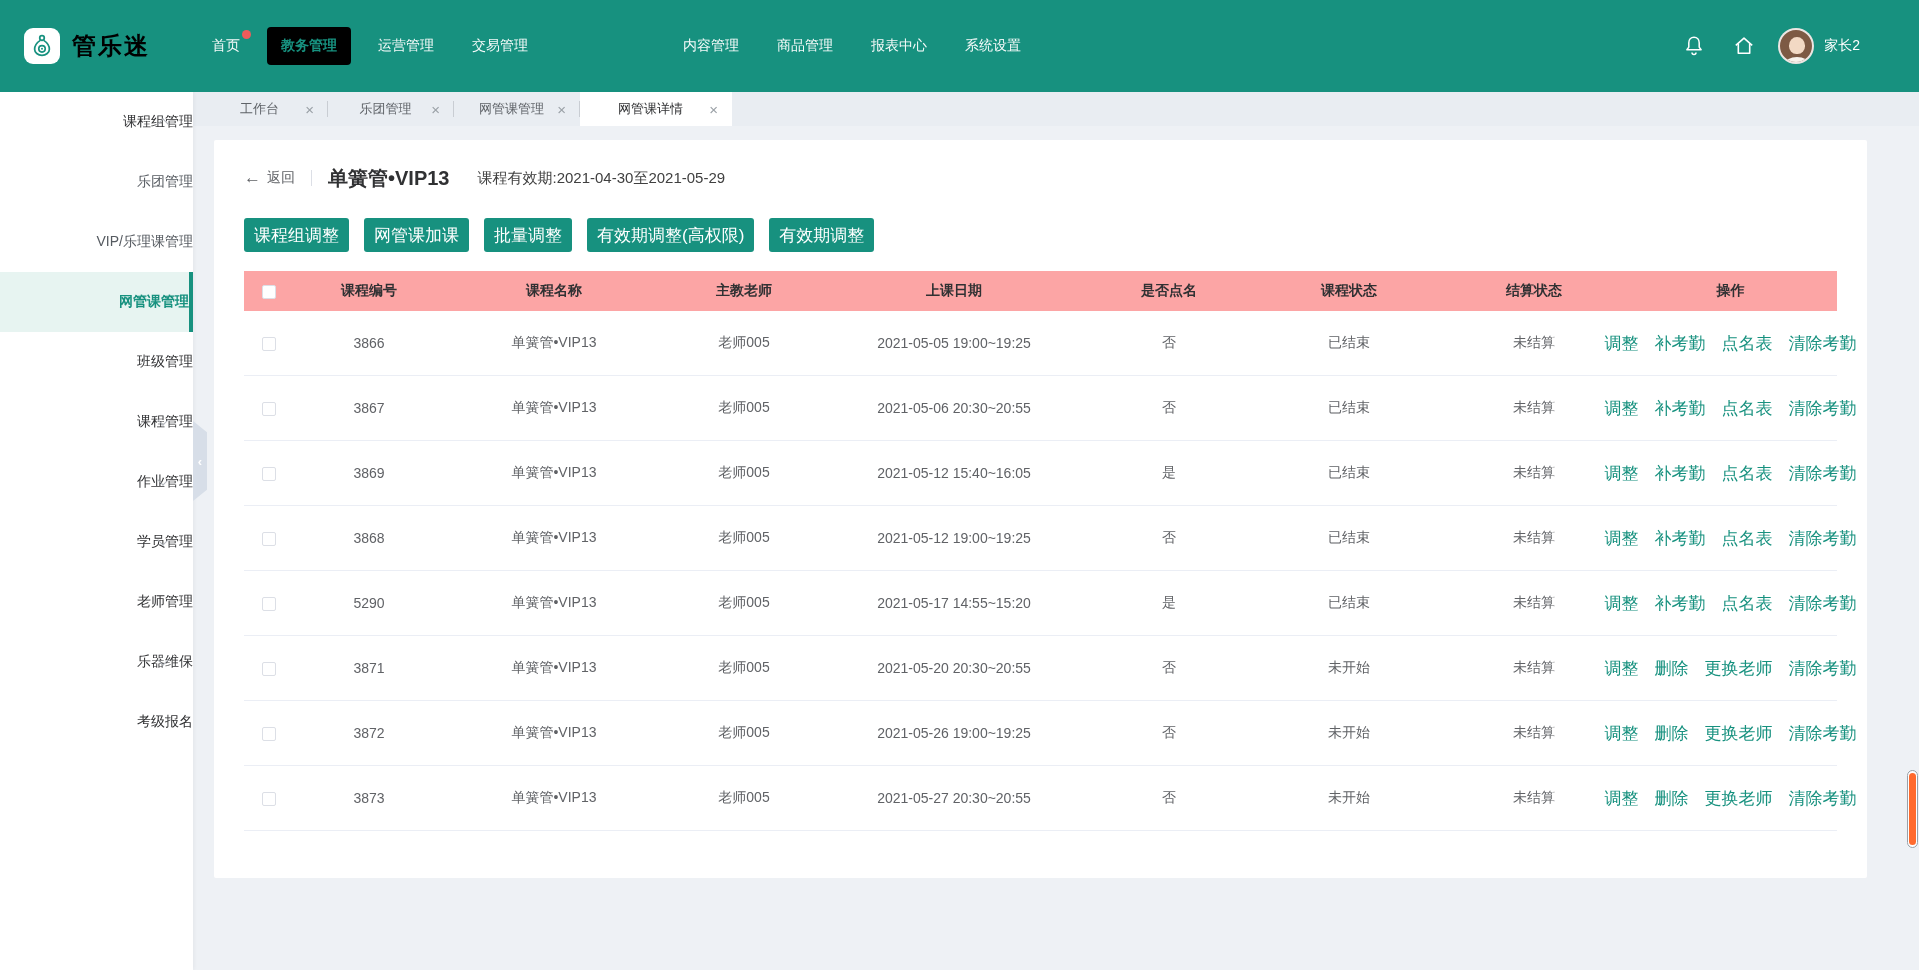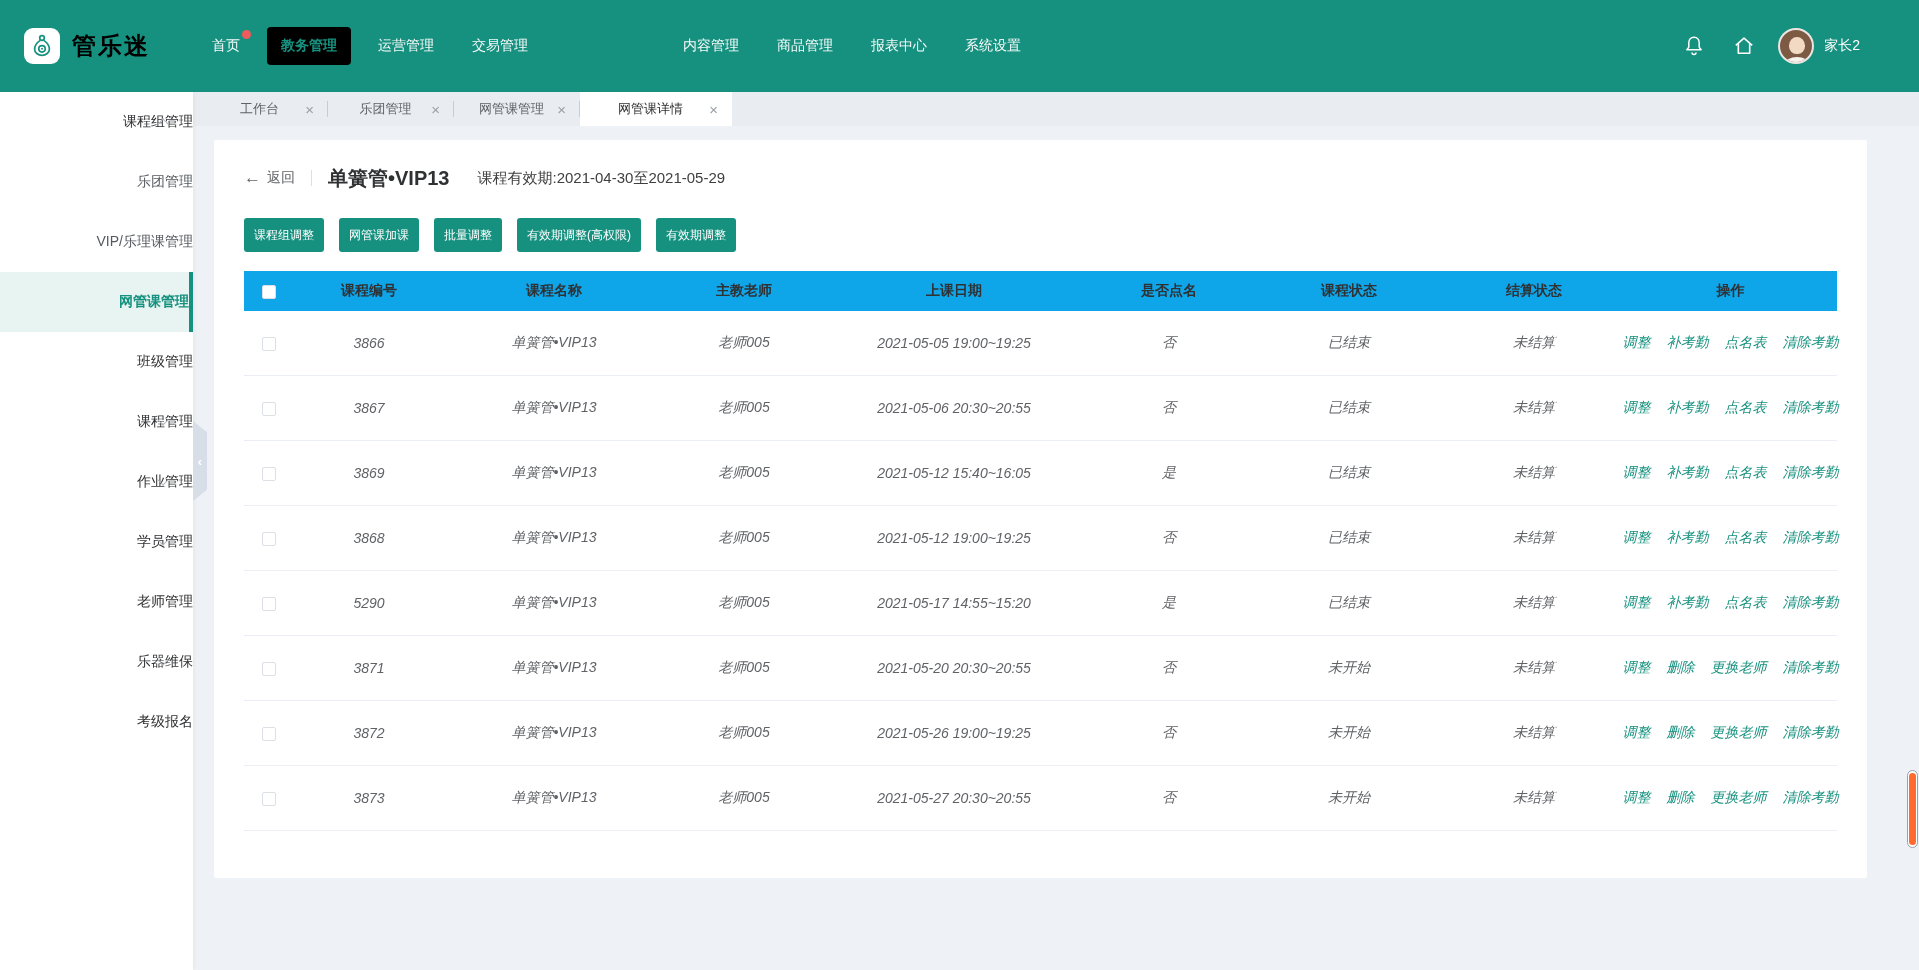--- a/index.html
+++ b/index.html
@@ -42,30 +42,30 @@
 
   
   .card { position:absolute; left:214px; top:140px; width:1653px; height:738px; background:#fff; border-radius:2px; padding:20px 30px 0 30px; }
   .title-row { display:flex; align-items:center; height:36px; }
   .back-btn { display:flex; align-items:center; color:#606266; font-size:14px; cursor:pointer; }
   .back-arrow { font-size:17px; margin-right:6px; color:#606266; }
   .v-divider { width:1px; height:16px; background:#dcdfe6; margin:0 16px; }
   .page-title { font-size:20px; font-weight:bold; color:#303133; }
   .validity { font-size:15px; color:#404040; margin-left:28px; }
   .btn-row { margin-top:22px; display:flex; }
-  .t-btn { height:34px; display:inline-flex; align-items:center; padding:0 10px; margin-right:15px; background:#17917F; color:#fff; font-size:12px; border:none; border-radius:3px; cursor:pointer; font-family:inherit; }
+  .t-btn { height:34px; display:inline-flex; align-items:center; padding:0 10px; margin-right:15px; background:#17917F; color:#fff; font-size:17px; border:none; border-radius:3px; cursor:pointer; font-family:inherit; }
 
   
   .table { margin-top:19px; width:1593px; font-size:14px; }
   .tr { display:grid; grid-template-columns:50px 150px 220px 160px 260px 170px 190px 180px 213px; align-items:center; }
-  .thead { height:40px; background:#0ea5e9; color:#303133; font-weight:bold; }
-  .tbody-row { height:65px; border-bottom:1px solid #ebeef5; color:#606266;font-style:italic; }
+  .thead { height:40px; background:#fca5a5; color:#303133; font-weight:bold; }
+  .tbody-row { height:65px; border-bottom:1px solid #ebeef5; color:#606266; }
   .td { text-align:center; white-space:nowrap; }
   .cb { display:inline-block; width:14px; height:14px; border:1px solid #dcdfe6; border-radius:2px; background:#fff; vertical-align:middle; cursor:pointer; }
-  .ops { display:flex; justify-content:center; gap:16px; font-size:14px; }
+  .ops { display:flex; justify-content:center; gap:16px; font-size:17px; }
   .op-link { color:#17917F; cursor:pointer; white-space:nowrap; }
 
   
   .scroll-track { position:absolute; right:1px; top:770px; width:11px; height:78px; border:1px solid #98a0a8; border-radius:6px; background:#fff; }
   .scroll-thumb { position:absolute; left:1px; right:1px; top:2px; bottom:2px; background:#ff6a2e; border-radius:5px; cursor:pointer; }
 </style>
 </head>
 <body>
 
 <div class="navbar">

